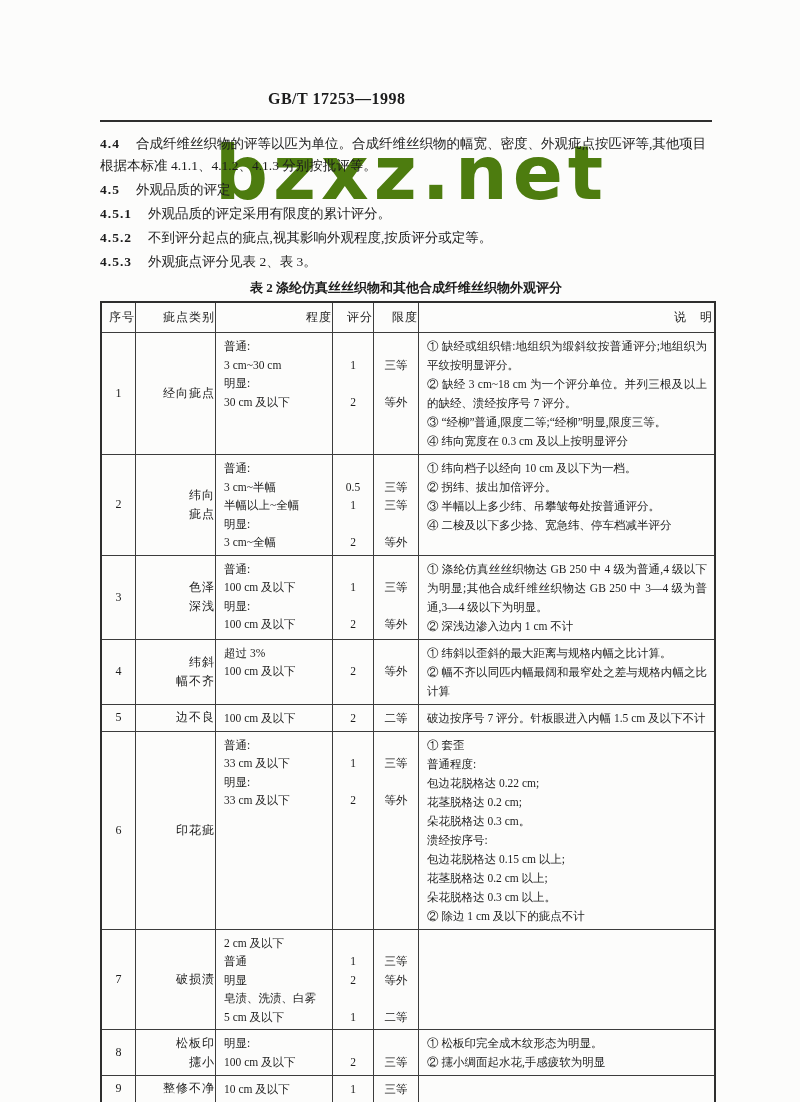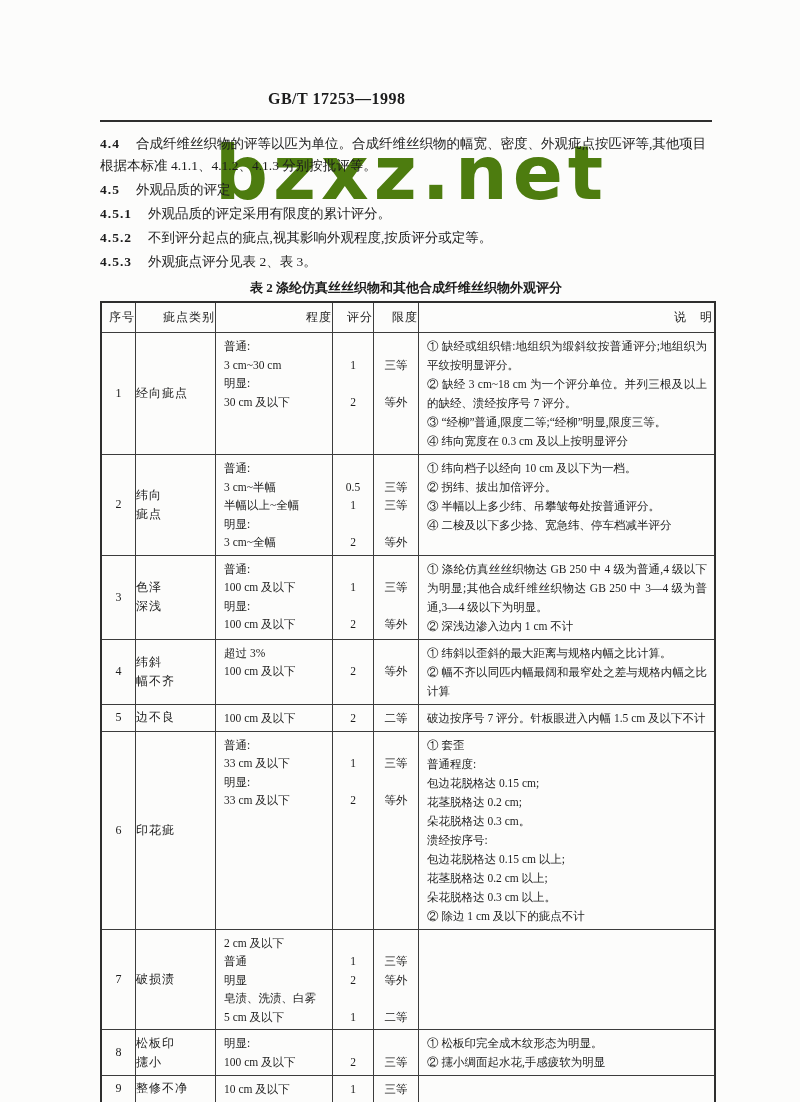--- a/index.html
+++ b/index.html
@@ -68,21 +68,21 @@
   .g-row:last-child{border-bottom:none;}
   .c{border-right:1.4px solid #3c3c3c;min-width:0;}
   .c:last-child{border-right:none;}
   .g-head .c{
     height:29px;line-height:29px;
     text-align:right;
     font-size:12px;
     letter-spacing:1px;
   }
   .c.seq{display:flex;align-items:center;justify-content:center;font-size:12px;}
-  .c.cat{display:flex;flex-direction:column;align-items:flex-start;justify-content:center;font-size:12px;}
+  .c.cat{display:flex;flex-direction:column;align-items:flex-end;justify-content:center;font-size:12px;}
   .c.cat .catln{line-height:19px;letter-spacing:1px;}
   .c.deg,.c.score,.c.limit{padding-top:4px;padding-bottom:3px;}
   .c.deg .ln{height:18.5px;line-height:18.5px;padding-left:8px;white-space:nowrap;overflow:hidden;}
   .c.score .ln,.c.limit .ln{height:18.5px;line-height:18.5px;text-align:center;}
   .c.notes{padding:4px 6px 3px 8px;}
   .c.notes .nln{line-height:19px;text-align:justify;}
 </style>
 </head>
 <body>
 
@@ -272,21 +272,21 @@
           </div>
           <div class="c limit">
             <div class="ln"></div>
             <div class="ln">三等</div>
             <div class="ln"></div>
             <div class="ln">等外</div>
           </div>
           <div class="c notes">
             <div class="nln">① 套歪</div>
             <div class="nln">普通程度:</div>
-            <div class="nln">包边花脱格达 0.15 cm;</div>
+            <div class="nln">包边花脱格达 0.22 cm;</div>
             <div class="nln">花茎脱格达 0.2 cm;</div>
             <div class="nln">朵花脱格达 0.3 cm。</div>
             <div class="nln">溃经按序号:</div>
             <div class="nln">包边花脱格达 0.15 cm 以上;</div>
             <div class="nln">花茎脱格达 0.2 cm 以上;</div>
             <div class="nln">朵花脱格达 0.3 cm 以上。</div>
             <div class="nln">② 除边 1 cm 及以下的疵点不计</div>
           </div>
         </div>
         <div class="g-row">

